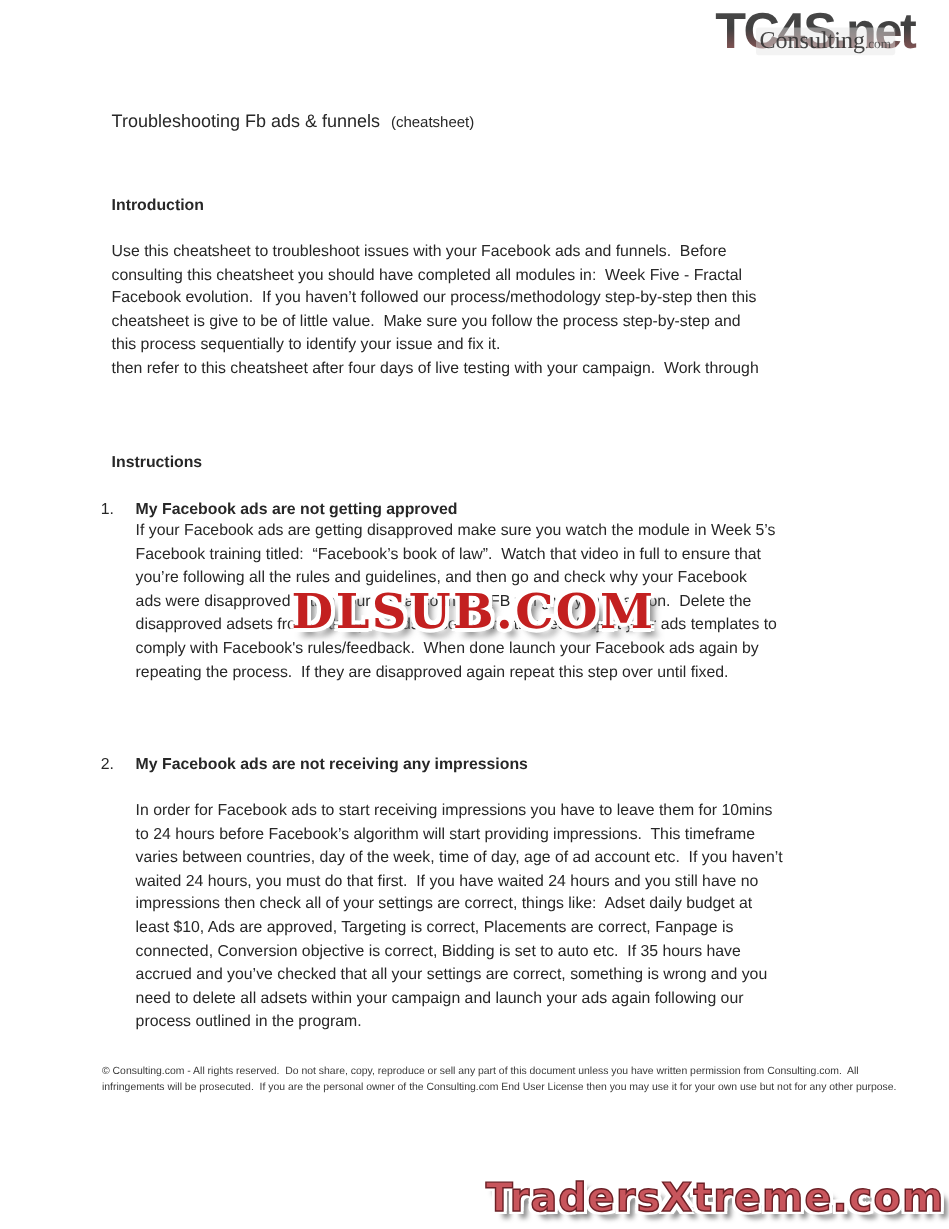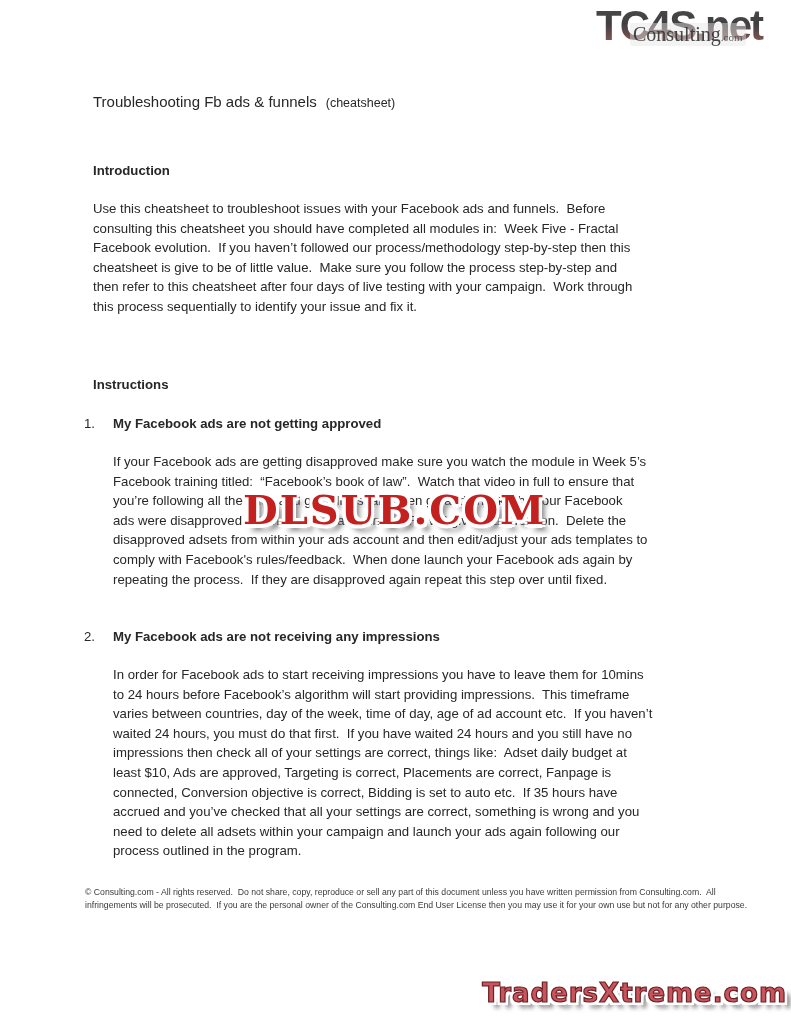--- a/index.html
+++ b/index.html
@@ -33,21 +33,21 @@
   .h{font-size:13.2px;font-weight:bold;white-space:nowrap;}
   .para{font-size:13.2px;line-height:19.6px;}
   .para .line{white-space:pre;}
   .h-introduction{top:163px;left:93px;}
   .p-intro{top:199px;left:93px;width:620px;}
   .h-instructions{top:377px;left:93px;}
 
   .item-head{display:flex;}
   .item-head .num{font-size:13.2px;width:29px;}
   .item1-head{top:416px;left:84px;}
-  .p-item1{top:452px;left:113px;width:600px;}
+  .p-item1{top:432px;left:113px;width:600px;}
   .item2-head{top:629px;left:84px;}
   .p-item2{top:665px;left:113px;width:600px;}
 
   
   .watermark{
     top:486px;left:243px;
     font-family:"DejaVu Serif",serif;font-weight:bold;font-size:40px;letter-spacing:2px;
     color:#c32020;white-space:nowrap;
     text-shadow:
       -3px -3px 0 #fff, 3px -3px 0 #fff, -3px 3px 0 #fff, 3px 3px 0 #fff,
@@ -56,21 +56,21 @@
     text-align: right;
   }
 
   
   .footer{top:886px;left:85px;width:625px;font-size:8.7px;line-height:13.4px;color:#3a3a3a;text-align:center;}
   .footer .line{white-space:pre;}
 
   
   .banner{
     top:978px;right:4px;
-    font-family:"DejaVu Sans",sans-serif;font-weight:bold;font-size:26px;letter-spacing:1px;
+    font-family:"DejaVu Sans",sans-serif;font-weight:bold;font-size:33px;letter-spacing:1px;
     color:#c8555c;-webkit-text-stroke:1.2px #6b2026;white-space:nowrap;
     text-shadow:
       -3px -3px 0 #fff, 3px -3px 0 #fff, -3px 3px 0 #fff, 3px 3px 0 #fff,
       -3px 0 0 #fff, 3px 0 0 #fff, 0 -3px 0 #fff, 0 3px 0 #fff,
       6px 6px 4px rgba(110,110,110,.85);
     text-align: right;
   }
 </style>
 </head>
 <body>
@@ -83,22 +83,22 @@
 <div class="abs title">
   <span class="main">Troubleshooting Fb ads &amp; funnels</span><span class="suffix">(cheatsheet)</span>
 </div>
 
 <div class="abs h h-introduction">Introduction</div>
 <div class="abs para p-intro">
     <div class="line">Use this cheatsheet to troubleshoot issues with your Facebook ads and funnels.  Before</div>
     <div class="line">consulting this cheatsheet you should have completed all modules in:  Week Five - Fractal</div>
     <div class="line">Facebook evolution.  If you haven’t followed our process/methodology step-by-step then this</div>
     <div class="line">cheatsheet is give to be of little value.  Make sure you follow the process step-by-step and</div>
+    <div class="line">this process sequentially to identify your issue and fix it.</div>
     <div class="line">then refer to this cheatsheet after four days of live testing with your campaign.  Work through</div>
-    <div class="line">this process sequentially to identify your issue and fix it.</div>
   </div>
 
 <div class="abs h h-instructions">Instructions</div>
 
 <div class="abs item-head item1-head">
   <span class="num">1.</span>
   <span class="h">My Facebook ads are not getting approved</span>
 </div>
 <div class="abs para p-item1">
     <div class="line">If your Facebook ads are getting disapproved make sure you watch the module in Week 5’s</div>

